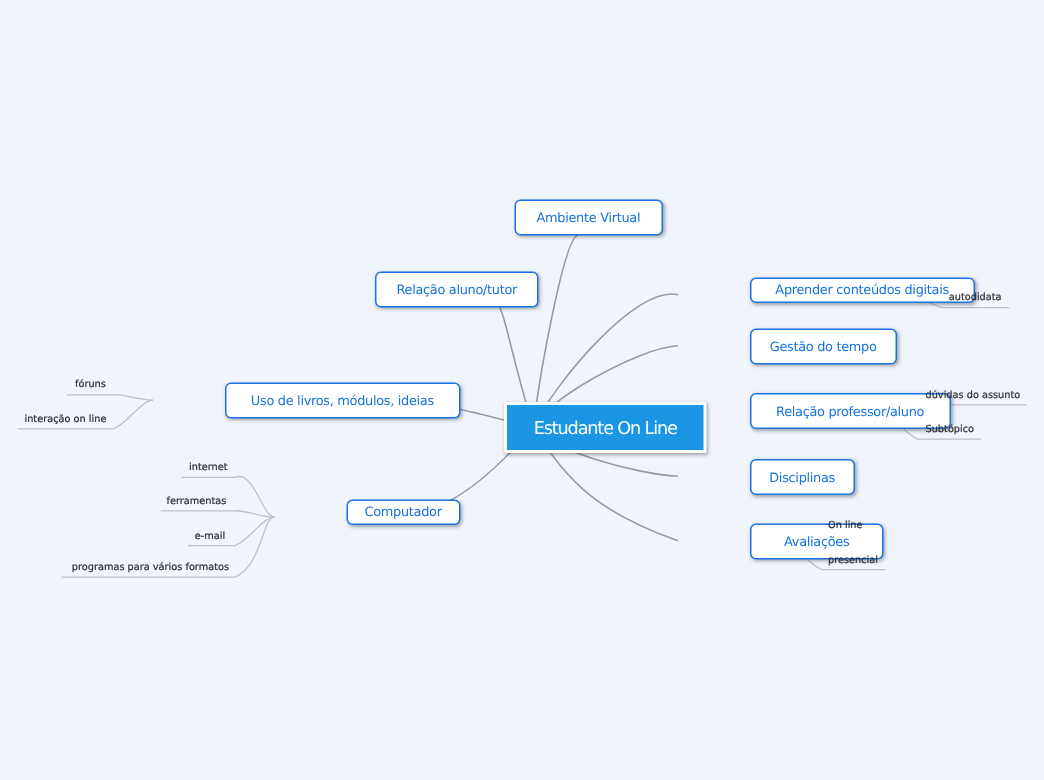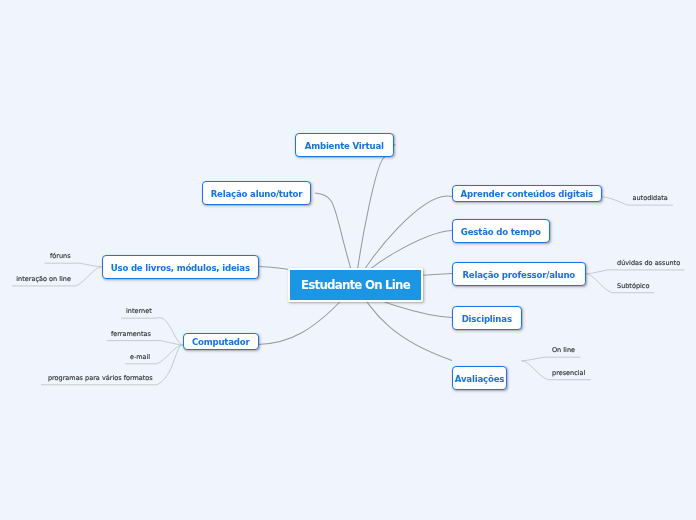--- a/index.html
+++ b/index.html
@@ -5,21 +5,21 @@
 <style>
   html,body{margin:0;padding:0;}
   body{width:696px;height:520px;background:#f0f4fd;overflow:hidden;position:relative;
        font-family:"DejaVu Sans",sans-serif;-webkit-font-smoothing:antialiased;}
   #map{position:absolute;left:0;top:0;width:696px;height:520px;}
   #map path{fill:none;}
   .link{stroke:#9a9a9e;stroke-width:1.05;}
   .twig{stroke:#c0c0c6;stroke-width:.85;}
   .stub{stroke:#8e8e92;stroke-width:1.1;}
   .node{position:absolute;box-sizing:border-box;display:flex;align-items:center;justify-content:center;
-        white-space:nowrap;font-weight:bold;transform:translateZ(0);}
+        white-space:nowrap;font-weight:normal;transform:translateZ(0);margin-left:48px;}
   .n-main{background:#1a96e5;color:#fff;font-size:11.8px;letter-spacing:-.78px;border-radius:1px;
           border:2px solid #fff;box-shadow:1px 1px 2.5px rgba(70,65,60,.45);}
   .n-sub{background:#fff;color:#1572de;font-size:8.6px;letter-spacing:-.2px;border-radius:4px;padding-top:1.6px;
          border:1.7px solid #1a74e8;box-shadow:1px 1px 2.5px rgba(70,65,60,.45);}
   .leaf{position:absolute;color:#2b2b31;font-size:6.5px;white-space:nowrap;
         -webkit-text-stroke:.13px #2b2b31;transform:translateZ(0);text-align:center;}
 </style>
 </head>
 <body>
 
@@ -59,16 +59,16 @@
 <div class="leaf" style="left:111px;top:329.5px">ferramentas</div>
 <div class="leaf" style="left:129.9px;top:352.7px">e-mail</div>
 <div class="leaf" style="left:47.9px;top:373.7px">programas para vários formatos</div>
 <div class="node n-sub" style="left:452px;top:185px;width:149.5px;height:17px">Aprender conteúdos digitais</div>
 <div class="leaf" style="left:632.5px;top:194px">autodidata</div>
 <div class="node n-sub" style="left:452px;top:219px;width:97.5px;height:23.6px">Gestão do tempo</div>
 <div class="node n-sub" style="left:452px;top:262px;width:133.5px;height:23.6px">Relação professor/aluno</div>
 <div class="leaf" style="left:617px;top:258.8px">dúvidas do assunto</div>
 <div class="leaf" style="left:617px;top:281.6px">Subtópico</div>
 <div class="node n-sub" style="left:452px;top:306px;width:69.5px;height:23.6px">Disciplinas</div>
-<div class="node n-sub" style="left:452px;top:366px;width:55px;height:23.6px">Avaliações</div>
+<div class="node n-sub" style="left:452px;top:349px;width:89px;height:23.6px">Avaliações</div>
 <div class="leaf" style="left:552px;top:346.1px">On line</div>
 <div class="leaf" style="left:552px;top:368.6px">presencial</div>
 </div>
 
 </body></html>

